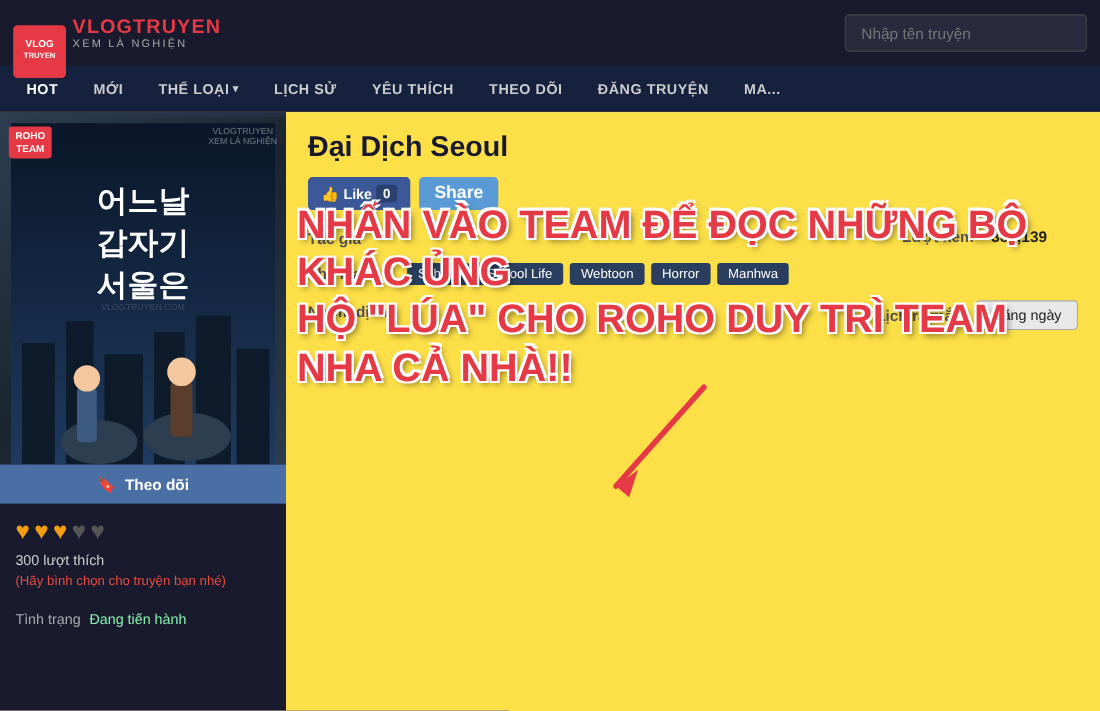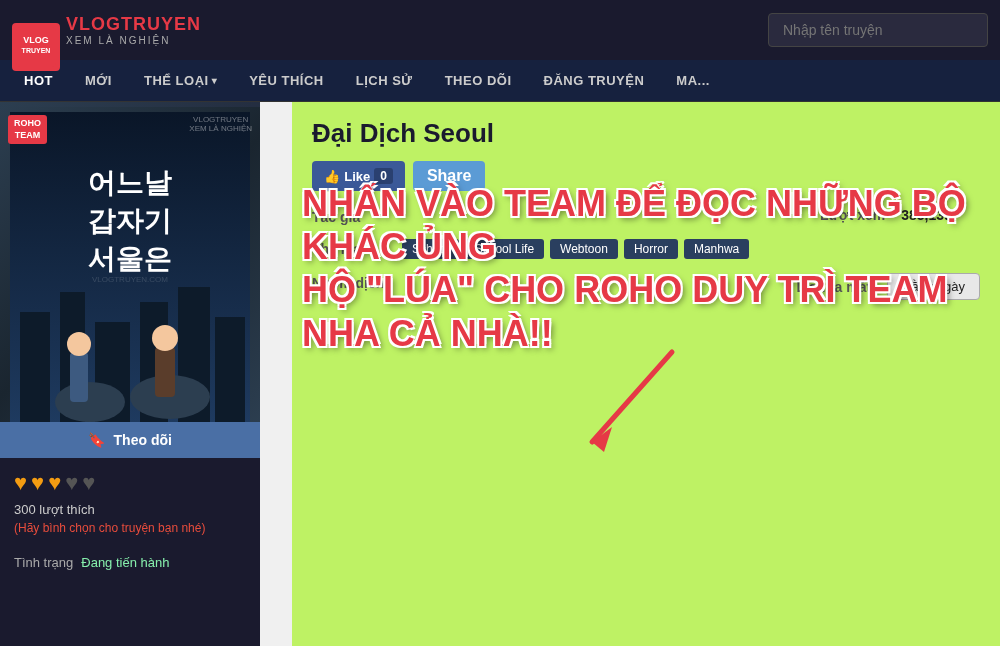--- a/index.html
+++ b/index.html
@@ -199,25 +199,24 @@
       align-items: center;
       font-size: 13px;
       color: #ccc;
     }
     .status-label { color: #aaa; }
     .status-value { color: #86efac; }
 
     
     .right-panel {
       flex: 1;
-      background: #bef264;
+      background: #fde047;
       padding: 16px 20px;
       position: relative;
       overflow: hidden;
-      margin-left: 32px;
     }
 
     .manga-title {
       font-size: 26px;
       font-weight: 700;
       color: #1a1a2e;
       margin-bottom: 12px;
     }
 
     .action-buttons {
@@ -406,24 +405,24 @@
       <span>HOT</span>
     </div>
   <div class="nav-item">
       <span>MỚI</span>
     </div>
   <div class="nav-item">
       <span>THỂ LOẠI</span>
       <span class="arrow">▾</span>
     </div>
   <div class="nav-item">
+      <span>LỊCH SỬ</span>
+    </div>
+  <div class="nav-item">
       <span>YÊU THÍCH</span>
-    </div>
-  <div class="nav-item">
-      <span>LỊCH SỬ</span>
     </div>
   <div class="nav-item">
       <span>THEO DÕI</span>
     </div>
   <div class="nav-item">
       <span>ĐĂNG TRUYỆN</span>
     </div>
   <div class="nav-item">
       <span>MA...</span>
     </div>

